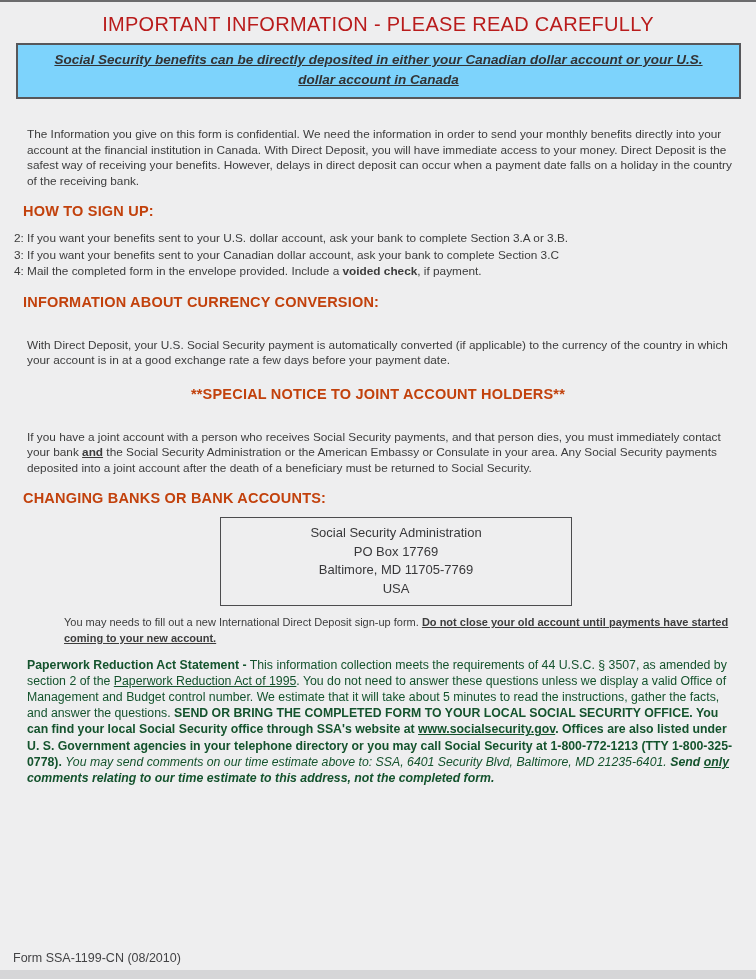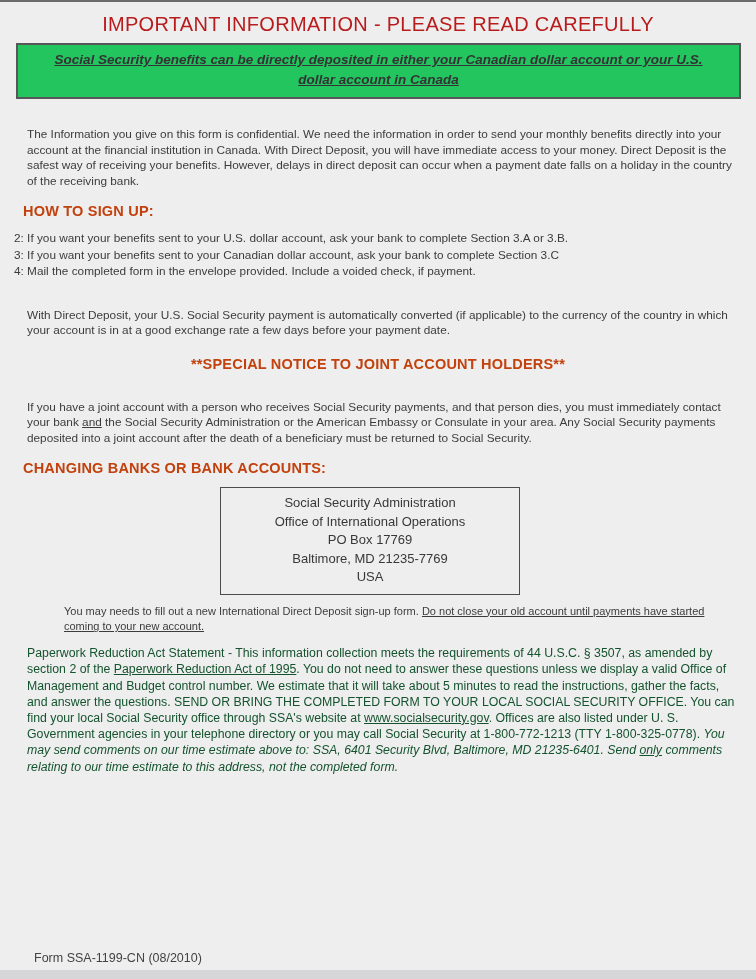--- a/index.html
+++ b/index.html
@@ -8,35 +8,35 @@
     position:relative;
     width:756px; height:979px;
     background:#eeeeef;
     font-family:"Liberation Sans", sans-serif;
     color:#3c3c3c;
     overflow:hidden;
   }
   .top-edge { position:absolute; top:0; left:0; width:756px; height:2px; background:#6b6b6d; }
   .bottom-edge { position:absolute; bottom:0; left:0; width:756px; height:9px; background:#d6d6d8; }
 
-  .b { font-weight:400; }
+  .b { font-weight:700; }
   .i { font-style:italic; }
   .u { text-decoration:underline; }
 
   .title {
     padding-top:13px;
     text-align:center;
     font-size:20px;
     color:#b91c1c;
     letter-spacing:0.3px;
   }
   .subtitle-box {
     margin:7px 15px 0 16px;
     border:2px solid #57575a;
-    background:#22c55e;
+    background:#7dd3fc;
     text-align:center;
     padding:5px 30px 7px;
     font-size:13.5px;
     line-height:20px;
     color:#333335;
   }
   .subtitle-box .txt { font-weight:700; font-style:italic; text-decoration:underline; }
 
   p.body-p {
     margin:28px 20px 0 27px;
@@ -51,42 +51,42 @@
     letter-spacing:0.2px;
   }
   .howto-list { margin:11px 20px 0 14px; font-size:11.8px; line-height:16.5px; list-style:none; }
   .center-h { margin:17px 0 0 0; text-align:center; }
   .currency-p { margin:13px 20px 0 27px; }
   .joint-p { margin:13px 20px 0 27px; }
   .changing-p { margin:14px 20px 0 27px; }
 
   .address-box {
     margin:11px 0 0 220px;
-    width:300px;
+    width:352px;
     border:1px solid #4c4c4e;
     padding:6px 0 7px;
     text-align:center;
     font-size:13px;
     line-height:18.5px;
     color:#38383a;
   }
   .note-p {
     margin:9px 20px 0 64px;
     font-size:11px;
     line-height:15.8px;
   }
   .paperwork-p {
     margin:10px 18px 0 27px;
     font-size:12.3px;
     line-height:16.2px;
     color:#14532d;
   }
   .form-number {
     position:absolute;
-    left:34px; bottom:14px;
+    left:13px; bottom:14px;
     font-size:12.5px;
     color:#434345;
   }
 </style>
 </head>
 <body>
 
 <div class="page">
   <div class="top-edge"></div>
 
@@ -98,32 +98,32 @@
 
   <p class="body-p">The Information you give on this form is confidential. We need the information in order to send your monthly benefits directly into your account at the financial institution in Canada. With Direct Deposit, you will have immediate access to your money. Direct Deposit is the safest way of receiving your benefits. However, delays in direct deposit can occur when a payment date falls on a holiday in the country of the receiving bank.</p>
 
   <div class="sec-h">HOW TO SIGN UP:</div>
   <ul class="howto-list">
     <li>2: If you want your benefits sent to your U.S. dollar account, ask your bank to complete Section 3.A or 3.B.</li>
     <li>3: If you want your benefits sent to your Canadian dollar account, ask your bank to complete Section 3.C</li>
     <li><span>4: Mail the completed form in the envelope provided. Include a </span><span class="b">voided check</span><span>, if payment.</span></li>
   </ul>
 
+  <div class="sec-h">INFORMATION ABOUT CURRENCY CONVERSION:</div>
   <p class="body-p currency-p">With Direct Deposit, your U.S. Social Security payment is automatically converted (if applicable) to the currency of the country in which your account is in at a good exchange rate a few days before your payment date.</p>
 
   <div class="sec-h center-h">**SPECIAL NOTICE TO JOINT ACCOUNT HOLDERS**</div>
   <p class="body-p joint-p"><span>If you have a joint account with a person who receives Social Security payments, and that person dies, you must immediately contact your bank </span><span class="b u">and</span><span> the Social Security Administration or the American Embassy or Consulate in your area. Any Social Security payments deposited into a joint account after the death of a beneficiary must be returned to Social Security.</span></p>
 
   <div class="sec-h">CHANGING BANKS OR BANK ACCOUNTS:</div>
 
   <div class="address-box">
     <div>Social Security Administration</div>
-    <div>Office of International Operations</div>
     <div>PO Box 17769</div>
-    <div>Baltimore, MD 21235-7769</div>
+    <div>Baltimore, MD 11705-7769</div>
     <div>USA</div>
   </div>
 
   <p class="note-p"><span>You may needs to fill out a new International Direct Deposit sign-up form. </span><span class="b u">Do not close your old account until payments have started coming to your new account.</span></p>
 
   <p class="paperwork-p"><span class="b">Paperwork Reduction Act Statement -</span><span> This information collection meets the requirements of 44 U.S.C. § 3507, as amended by section 2 of the </span><span class="u">Paperwork Reduction Act of 1995</span><span>. You do not need to answer these questions unless we display a valid Office of Management and Budget control number. We estimate that it will take about 5 minutes to read the instructions, gather the facts, and answer the questions. </span><span class="b">SEND OR BRING THE COMPLETED FORM TO YOUR LOCAL SOCIAL SECURITY OFFICE. You can find your local Social Security office through SSA's website at </span><span class="b u">www.socialsecurity.gov</span><span class="b">. Offices are also listed under U. S. Government agencies in your telephone directory or you may call Social Security at 1-800-772-1213 (TTY 1-800-325-0778). </span><span class="i">You may send comments on our time estimate above to: SSA, 6401 Security Blvd, Baltimore, MD 21235-6401. </span><span class="b i">Send </span><span class="b i u">only</span><span class="b i"> comments relating to our time estimate to this address, not the completed form.</span></p>
 
   <div class="form-number">Form SSA-1199-CN (08/2010)</div>
 
   <div class="bottom-edge"></div>

